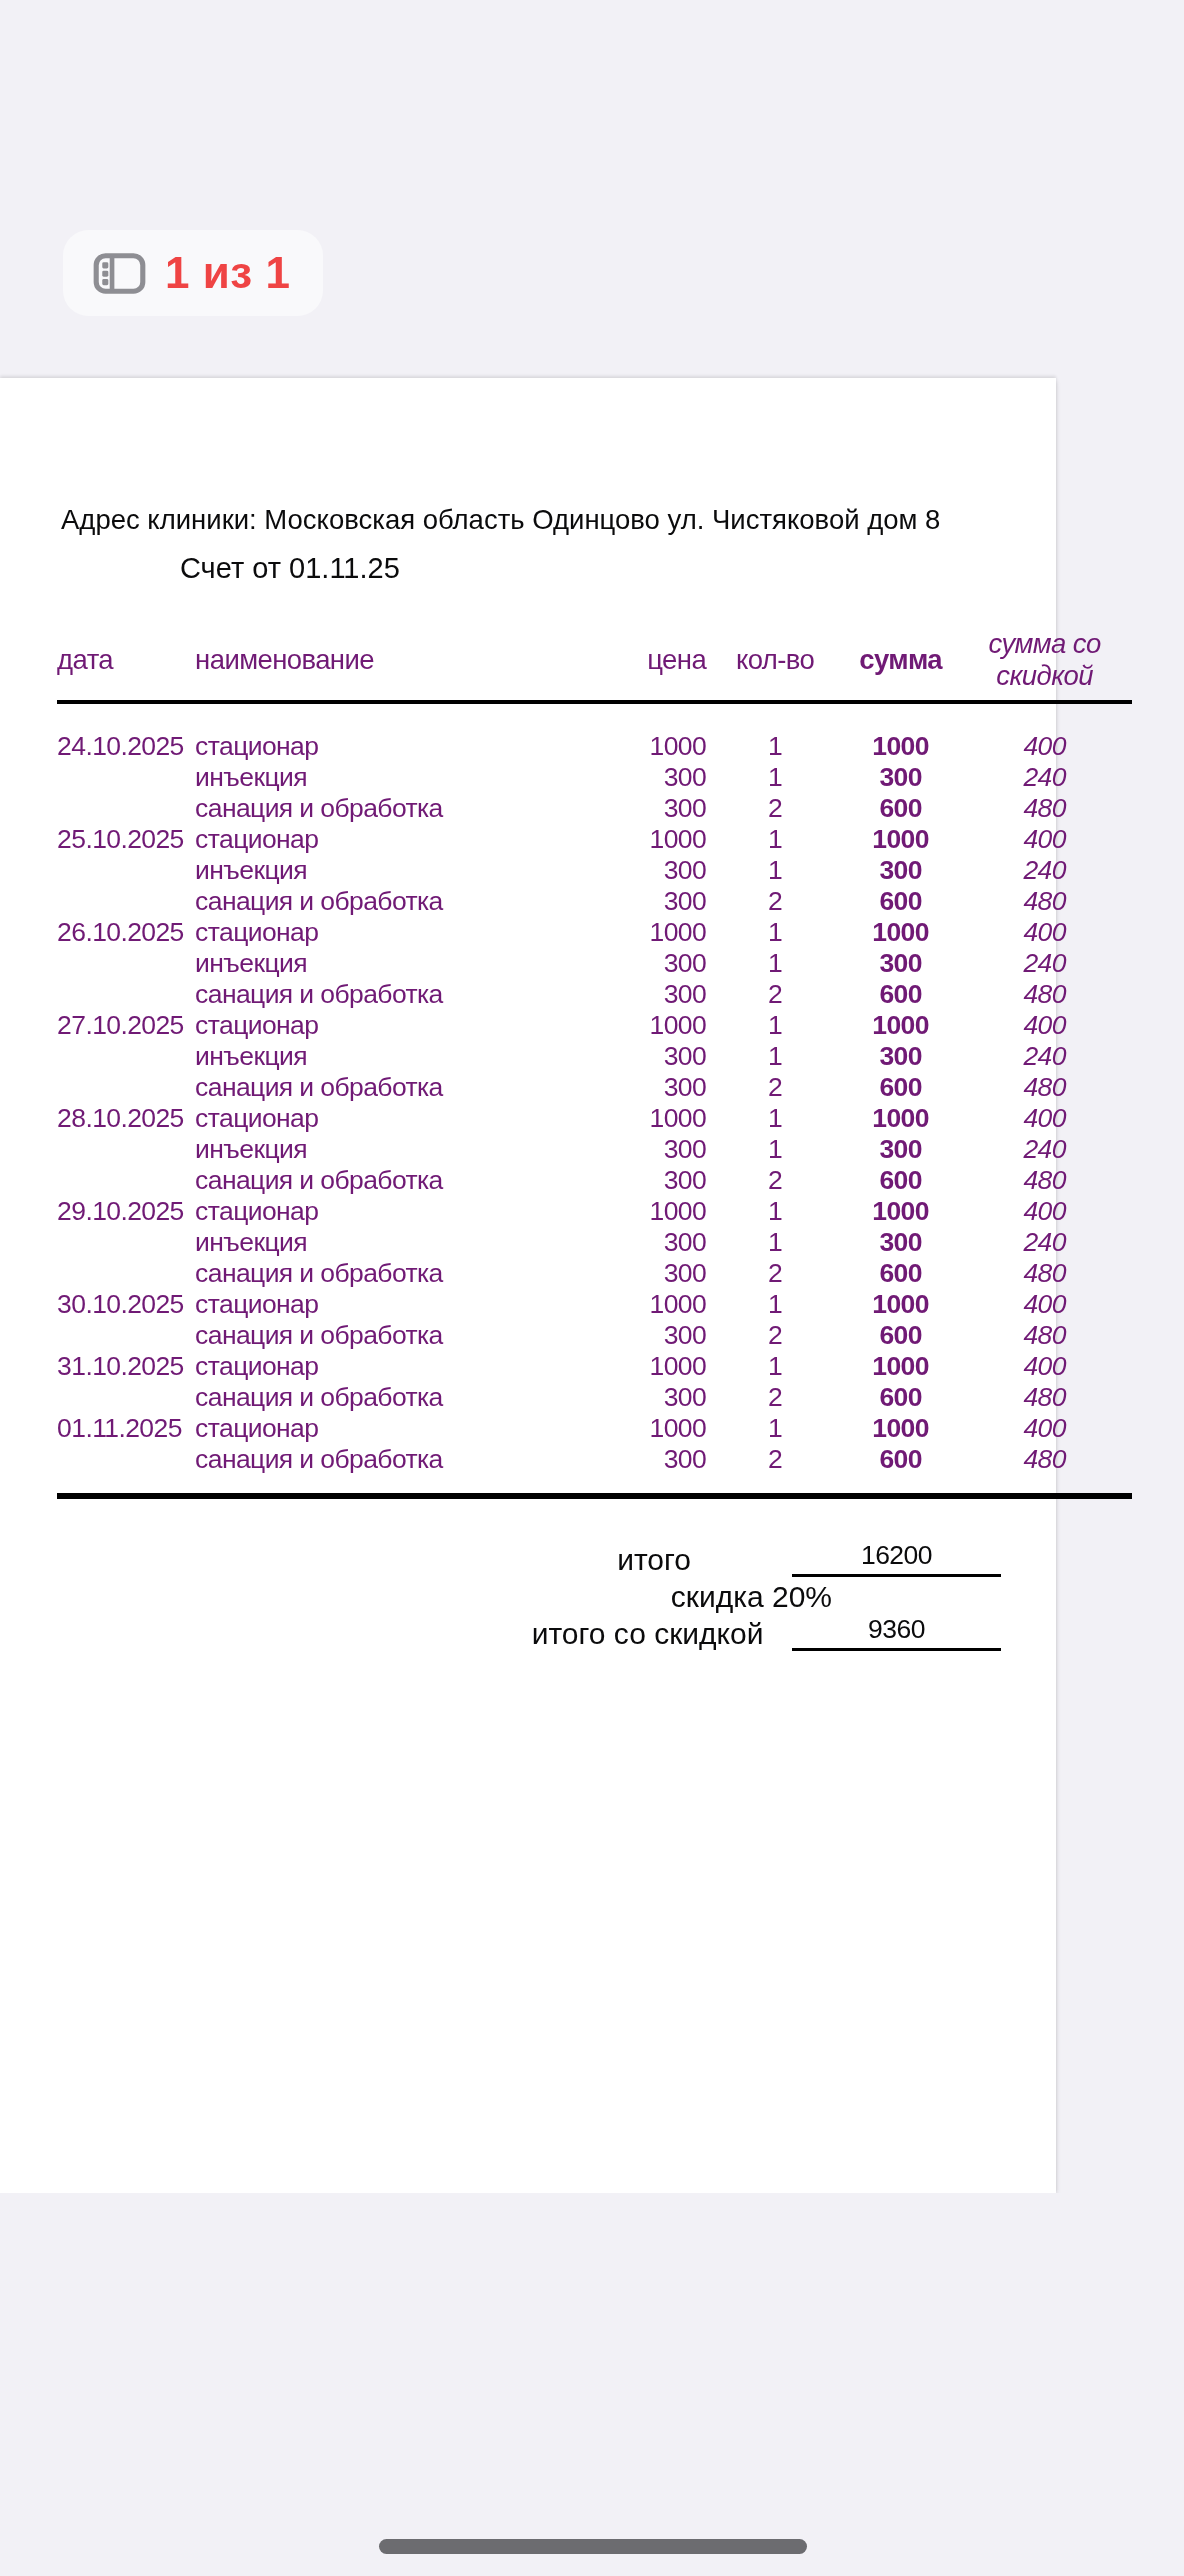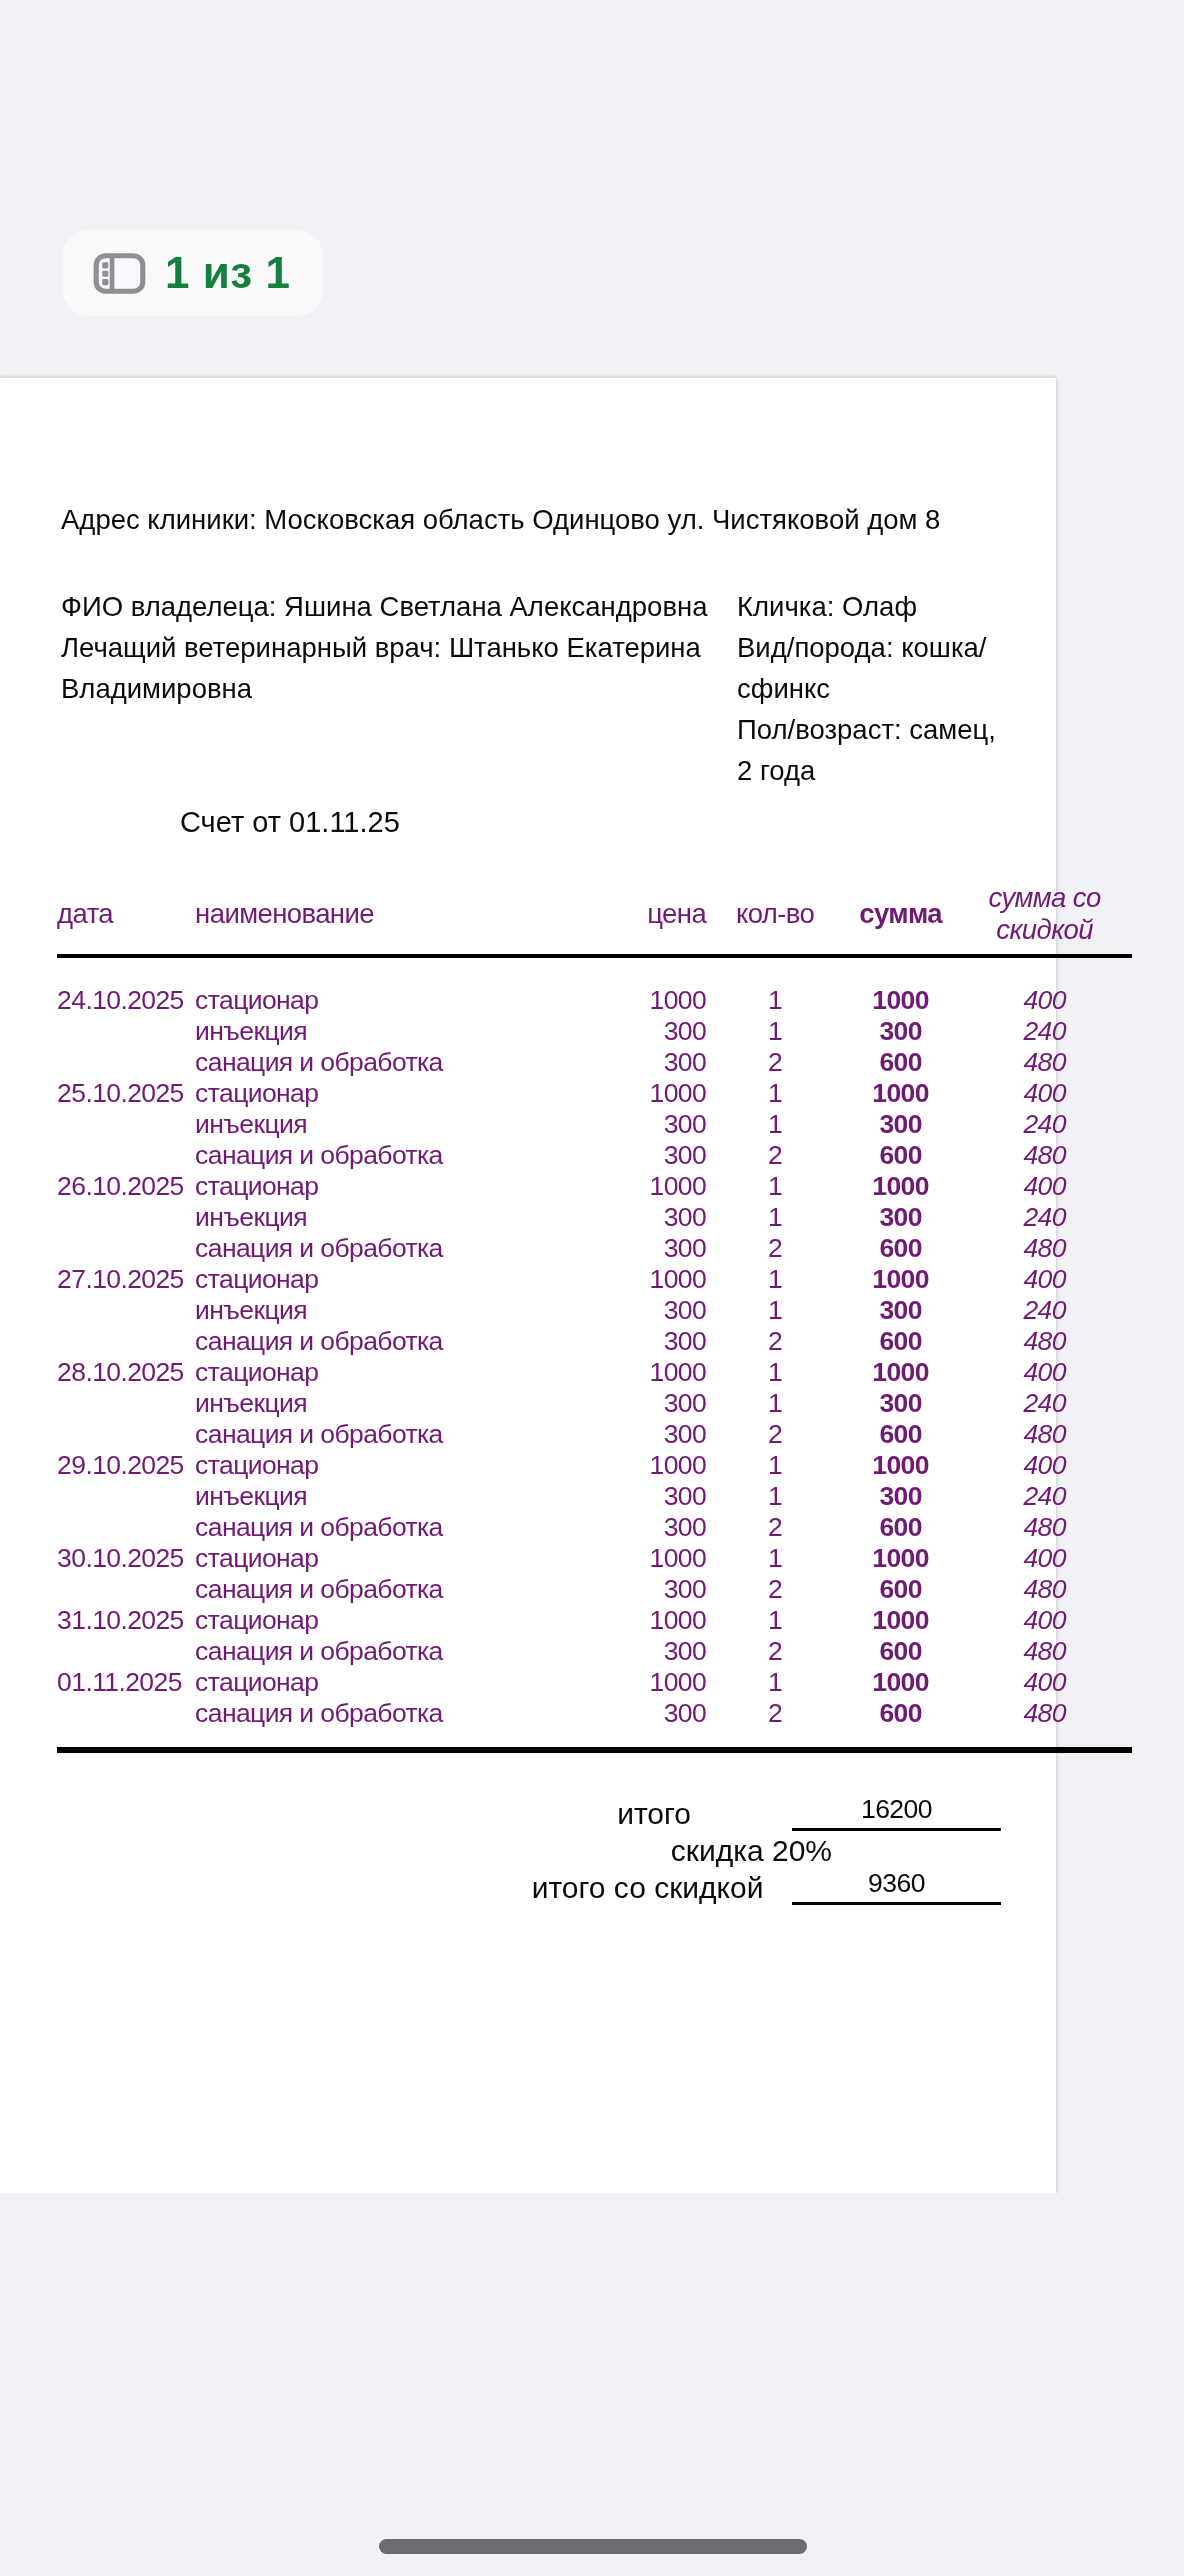--- a/index.html
+++ b/index.html
@@ -19,21 +19,21 @@
   }
   .page-pill{
     position:absolute;left:63px;top:230px;height:86px;
     display:flex;align-items:center;gap:19.6px;
     padding:0 33px 0 29.5px;
     background:#F9F9FB;border-radius:25.5px;
     cursor:pointer;
   }
   .pill-icon{display:flex;align-items:center;}
   .pill-label{
-    font-size:44px;font-weight:600;color:#15803d;letter-spacing:0.5px;
+    font-size:44px;font-weight:600;color:#ef4444;letter-spacing:0.5px;
   }
   
   .page{
     position:absolute;top:378px;left:0;width:1056px;height:1815px;
     background:#FFFFFF;
     box-shadow:0 -2px 2.9px rgba(0,0,0,.10), 0 2.9px 4.9px rgba(0,0,0,.14);
     box-sizing:border-box;
     padding:124px 55px 0 61px;
     color:#0B0B0C;
   }
@@ -110,31 +110,20 @@
           <rect x="9.5" y="28" width="6.5" height="6.5" rx="1.5" fill="#8E8E93"></rect>
         </svg>
       </span>
       <span class="pill-label">1 из 1</span>
     </div>
   </div>
 
   <div class="page">
     <div class="addr">Адрес клиники: Московская область Одинцово ул. Чистяковой дом 8</div>
 
-    <div class="info-grid">
-      <div class="info-left">
-        <div>ФИО владелеца: Яшина Светлана Александровна</div>
-        <div>Лечащий ветеринарный врач: Штанько Екатерина Владимировна</div>
-      </div>
-      <div class="info-right">
-        <div>Кличка: Олаф</div>
-        <div>Вид/порода: кошка/сфинкс</div>
-        <div>Пол/возраст: самец, 2 года</div>
-      </div>
-    </div>
 
     <div class="invoice-title">Счет от 01.11.25</div>
 
     <table class="invoice-table">
       <thead>
         <tr>
           <th class="c0">дата</th>
           <th class="c1">наименование</th>
           <th class="c2">цена</th>
           <th class="c3">кол-во</th>

